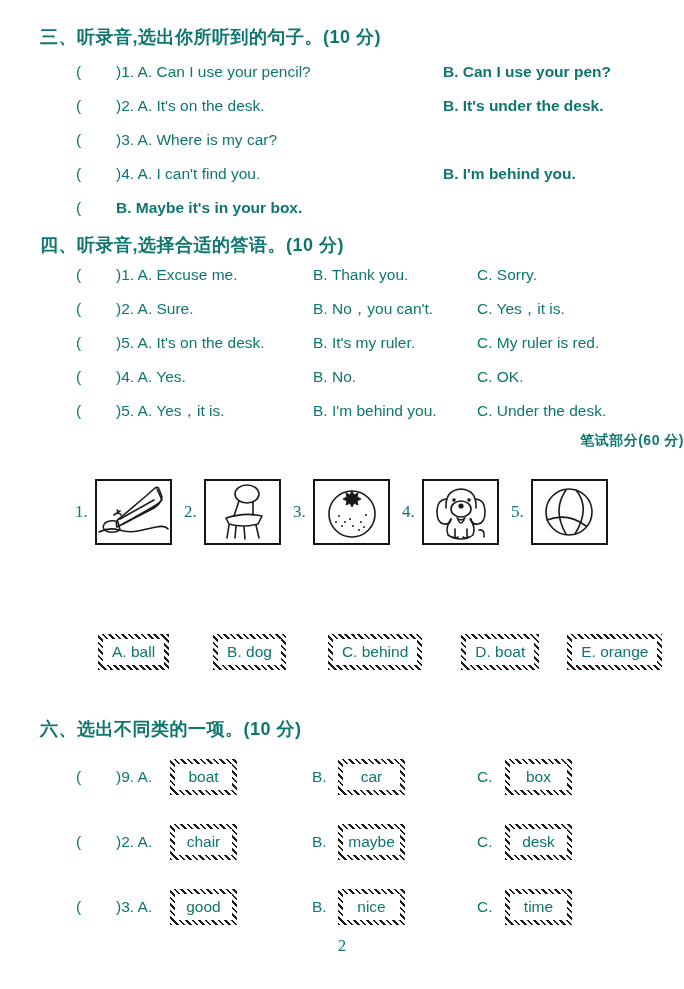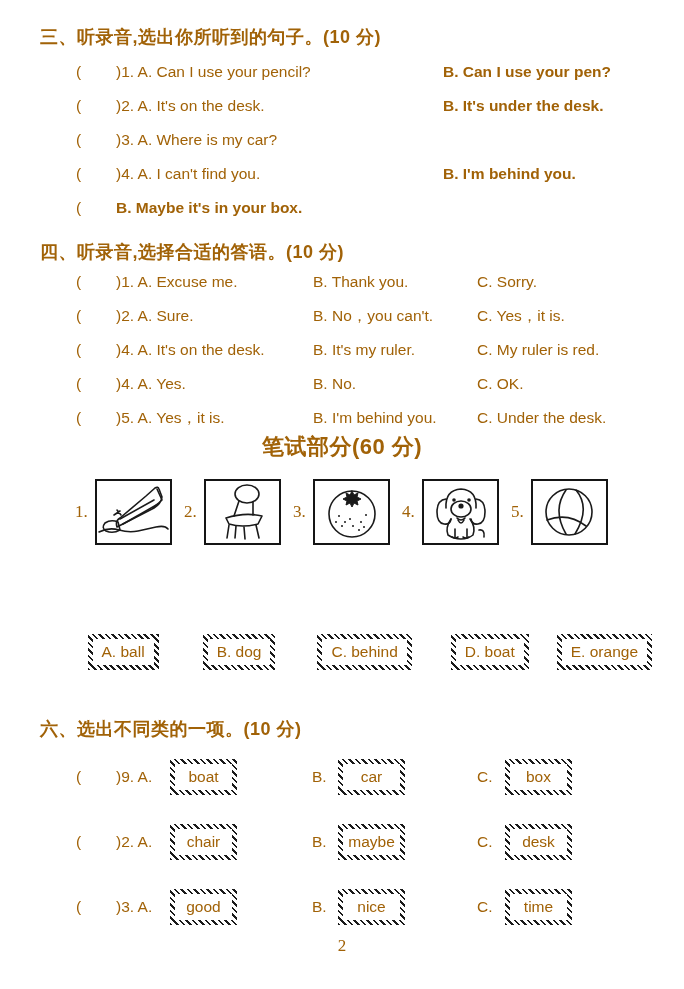--- a/index.html
+++ b/index.html
@@ -1,52 +1,52 @@
 <!DOCTYPE html>
 <html><head>
 <meta charset="utf-8">
 <style>
   html,body{margin:0;padding:0;background:#ffffff;}
   .page{
     position:relative;width:684px;height:989px;background:#ffffff;
-    color:#a16207;font-family:"Liberation Sans",sans-serif;overflow:hidden;
+    color:#0f766e;font-family:"Liberation Sans",sans-serif;overflow:hidden;
   }
   .sec{position:absolute;left:40px;width:612px;}
   .title{
     font-size:18px;font-weight:bold;margin:0;line-height:26px;
     letter-spacing:.5px;white-space:nowrap;
   }
   
   .row{display:flex;align-items:center;height:34px;font-size:15.5px;white-space:nowrap;}
   .rows{margin-top:5px;}
   .paren{box-sizing:border-box;width:76px;padding-left:36px;}
   .qa3{width:327px;} .qb3{flex:1;font-weight:bold;}
   .qa4{width:197px;} .qb4{width:164px;} .qc4{flex:1;}
   .written{
-    position:absolute;left:0;top:432px;width:100%;text-align:center;
-    font-size:22px;font-weight:bold;letter-spacing:.5px;
+    position:absolute;left:0;top:432px;width:100%;text-align:right;
+    font-size:14px;font-weight:bold;letter-spacing:.5px;
   }
   
   .pics{display:flex;align-items:center;margin-top:10px;margin-left:35px;}
   .pic-item{display:flex;align-items:center;margin-right:12px;}
   .pic-num{font-family:"Liberation Serif",serif;font-size:17px;width:20px;}
   .pic-box{
     box-sizing:border-box;width:77px;height:66px;border:2px solid #151515;
     display:flex;align-items:center;justify-content:center;background:#fff;
   }
   .pic-box svg{display:block;}
   
   .fancy{
     box-sizing:border-box;height:36px;background:#fff;
     border:5px solid transparent;
     border-image:repeating-linear-gradient(45deg,#1a1a1a 0 1.8px,transparent 1.8px 4.6px) 5;
     display:inline-flex;align-items:center;justify-content:center;
     padding:2px 9px;font-size:15.5px;white-space:nowrap;
   }
-  .words{display:flex;margin-top:89px;margin-left:58px;justify-content:flex-end;}
+  .words{display:flex;margin-top:89px;margin-left:58px;}
   .words .fancy:nth-child(1){margin-right:44px;}
   .words .fancy:nth-child(2){margin-right:42px;}
   .words .fancy:nth-child(3){margin-right:39px;}
   .words .fancy:nth-child(4){margin-right:28px;}
   
   .rows6{margin-top:2px;}
   .row6{display:flex;align-items:center;height:65px;font-size:15.5px;white-space:nowrap;}
   .num6{width:54px;}
   .fancy6{width:67px;}
   .blab{margin-left:75px;width:26px;}
@@ -85,38 +85,38 @@
         <span class="qa3">)4. A. I can't find you.</span>
         <span class="qb3">B. I'm behind you.</span>
       </div>
       <div class="row">
         <span class="paren">(</span>
         <span class="qb3">B. Maybe it's in your box.</span>
       </div>
     </div>
   </div>
 
-  <div class="sec" style="top:232px;margin-top:7px;">
+  <div class="sec" style="top:232px;">
     <h2 class="title">四、听录音,选择合适的答语。(10 分)</h2>
     <div>
       <div class="row">
         <span class="paren">(</span>
         <span class="qa4">)1. A. Excuse me.</span>
         <span class="qb4">B. Thank you.</span>
         <span class="qc4">C. Sorry.</span>
       </div>
       <div class="row">
         <span class="paren">(</span>
         <span class="qa4">)2. A. Sure.</span>
         <span class="qb4">B. No，you can't.</span>
         <span class="qc4">C. Yes，it is.</span>
       </div>
       <div class="row">
         <span class="paren">(</span>
-        <span class="qa4">)4. A. It's on the desk.</span>
+        <span class="qa4">)5. A. It's on the desk.</span>
         <span class="qb4">B. It's my ruler.</span>
         <span class="qc4">C. My ruler is red.</span>
       </div>
       <div class="row">
         <span class="paren">(</span>
         <span class="qa4">)4. A. Yes.</span>
         <span class="qb4">B. No.</span>
         <span class="qc4">C. OK.</span>
       </div>
       <div class="row">

